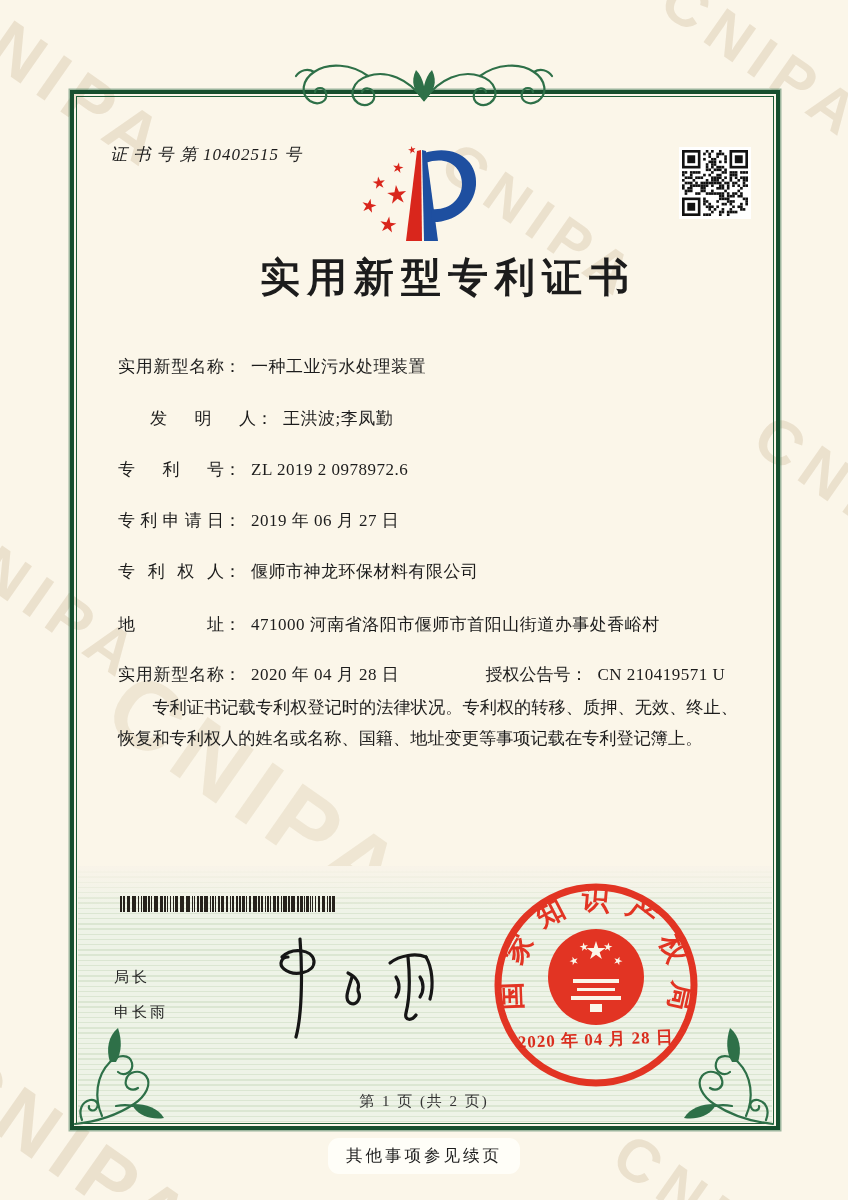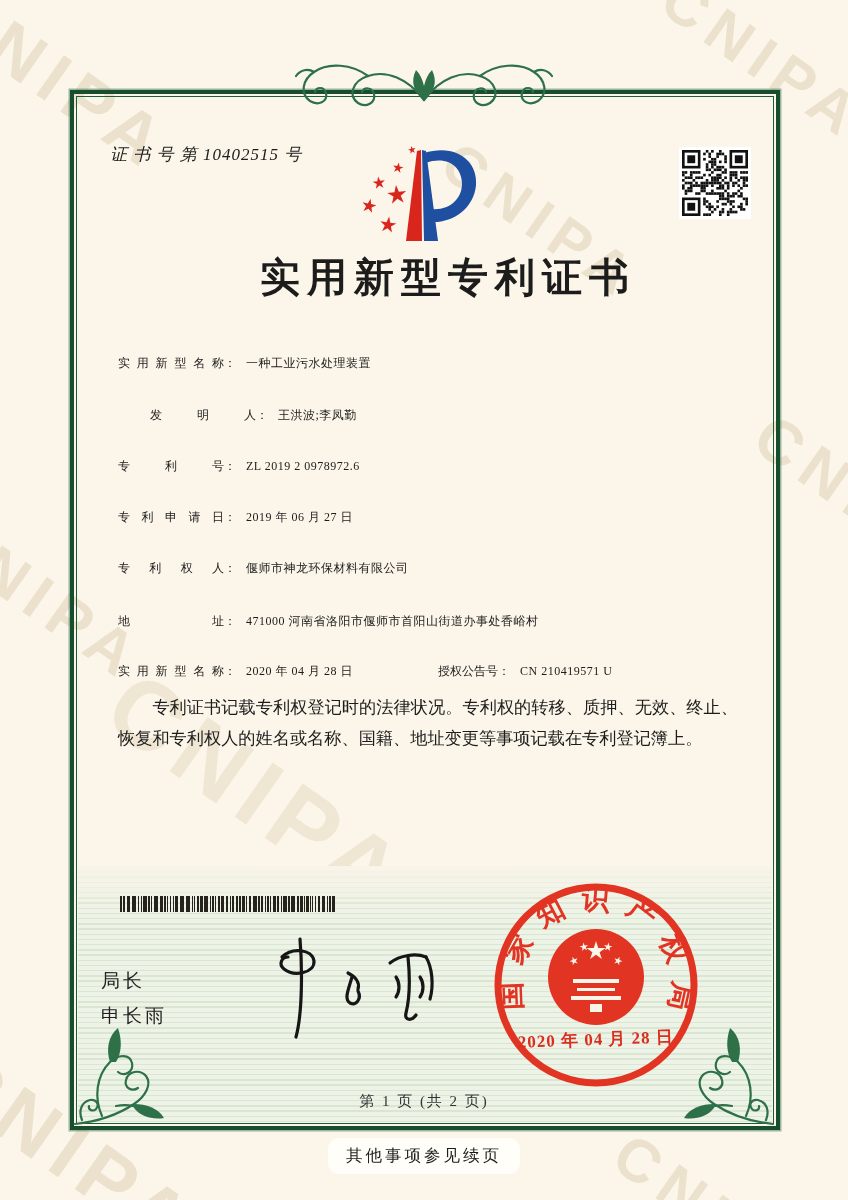--- a/index.html
+++ b/index.html
@@ -21,32 +21,32 @@
         }
   .orn{stroke:#2e7048;stroke-width:2.2;fill:none;stroke-linecap:round;}
   .orn-fill{fill:#2e7048;stroke:none;}
   
   .certno{position:absolute;left:110px;top:143px;font-size:17px;letter-spacing:1px;z-index:3;font-style:italic;}
   .logo{position:absolute;left:356px;top:137px;z-index:3;}
   .qr{position:absolute;left:679px;top:147px;background:#fff;padding:3px;z-index:3;line-height:0;}
   .title{position:absolute;left:0;right:0;top:250px;text-align:center;font-size:40px;font-weight:700;
          letter-spacing:7px;z-index:3;padding-left:48px;}
   
-  .frow{position:absolute;left:118px;font-size:12px;z-index:3;white-space:nowrap;}
+  .frow{position:absolute;left:118px;font-size:17px;z-index:3;white-space:nowrap;}
   .flabel{display:inline-block;width:106px;text-align:justify;text-align-last:justify;vertical-align:top;}
   .fcolon{margin-right:10px;}
   .fvalue{letter-spacing:0.5px;}
   .grant2{margin-left:82px;}
   .body-text{position:absolute;left:118px;top:692px;width:620px;font-size:17.2px;line-height:31px;
              text-align:justify;z-index:3;}
   .body-text p{margin:0;text-indent:2em;}
   
   .barcode{position:absolute;left:120px;top:896px;z-index:3;line-height:0;}
-  .signer{position:absolute;left:101px;font-family:Liberation Serif, serif;
-          font-size:19px;letter-spacing:3px;color:#222;z-index:3;}
+  .signer{position:absolute;left:114px;font-family:Liberation Serif, serif;
+          font-size:15px;letter-spacing:3px;color:#222;z-index:3;}
   .sig{position:absolute;left:240px;top:933px;z-index:3;}
   .seal{position:absolute;left:485px;top:877px;z-index:4;}
   .pageinfo{position:absolute;left:0;right:0;top:1092px;text-align:center;font-size:15px;
             letter-spacing:2px;color:#333;z-index:3;}
   .footnote{position:absolute;left:0;right:0;top:1138px;text-align:center;z-index:3;}
   .footnote span{display:inline-block;background:#fffef8;padding:7px 18px;font-size:16.5px;letter-spacing:3px;border-radius:11px;}
 </style>
 </head>
 <body>
 

